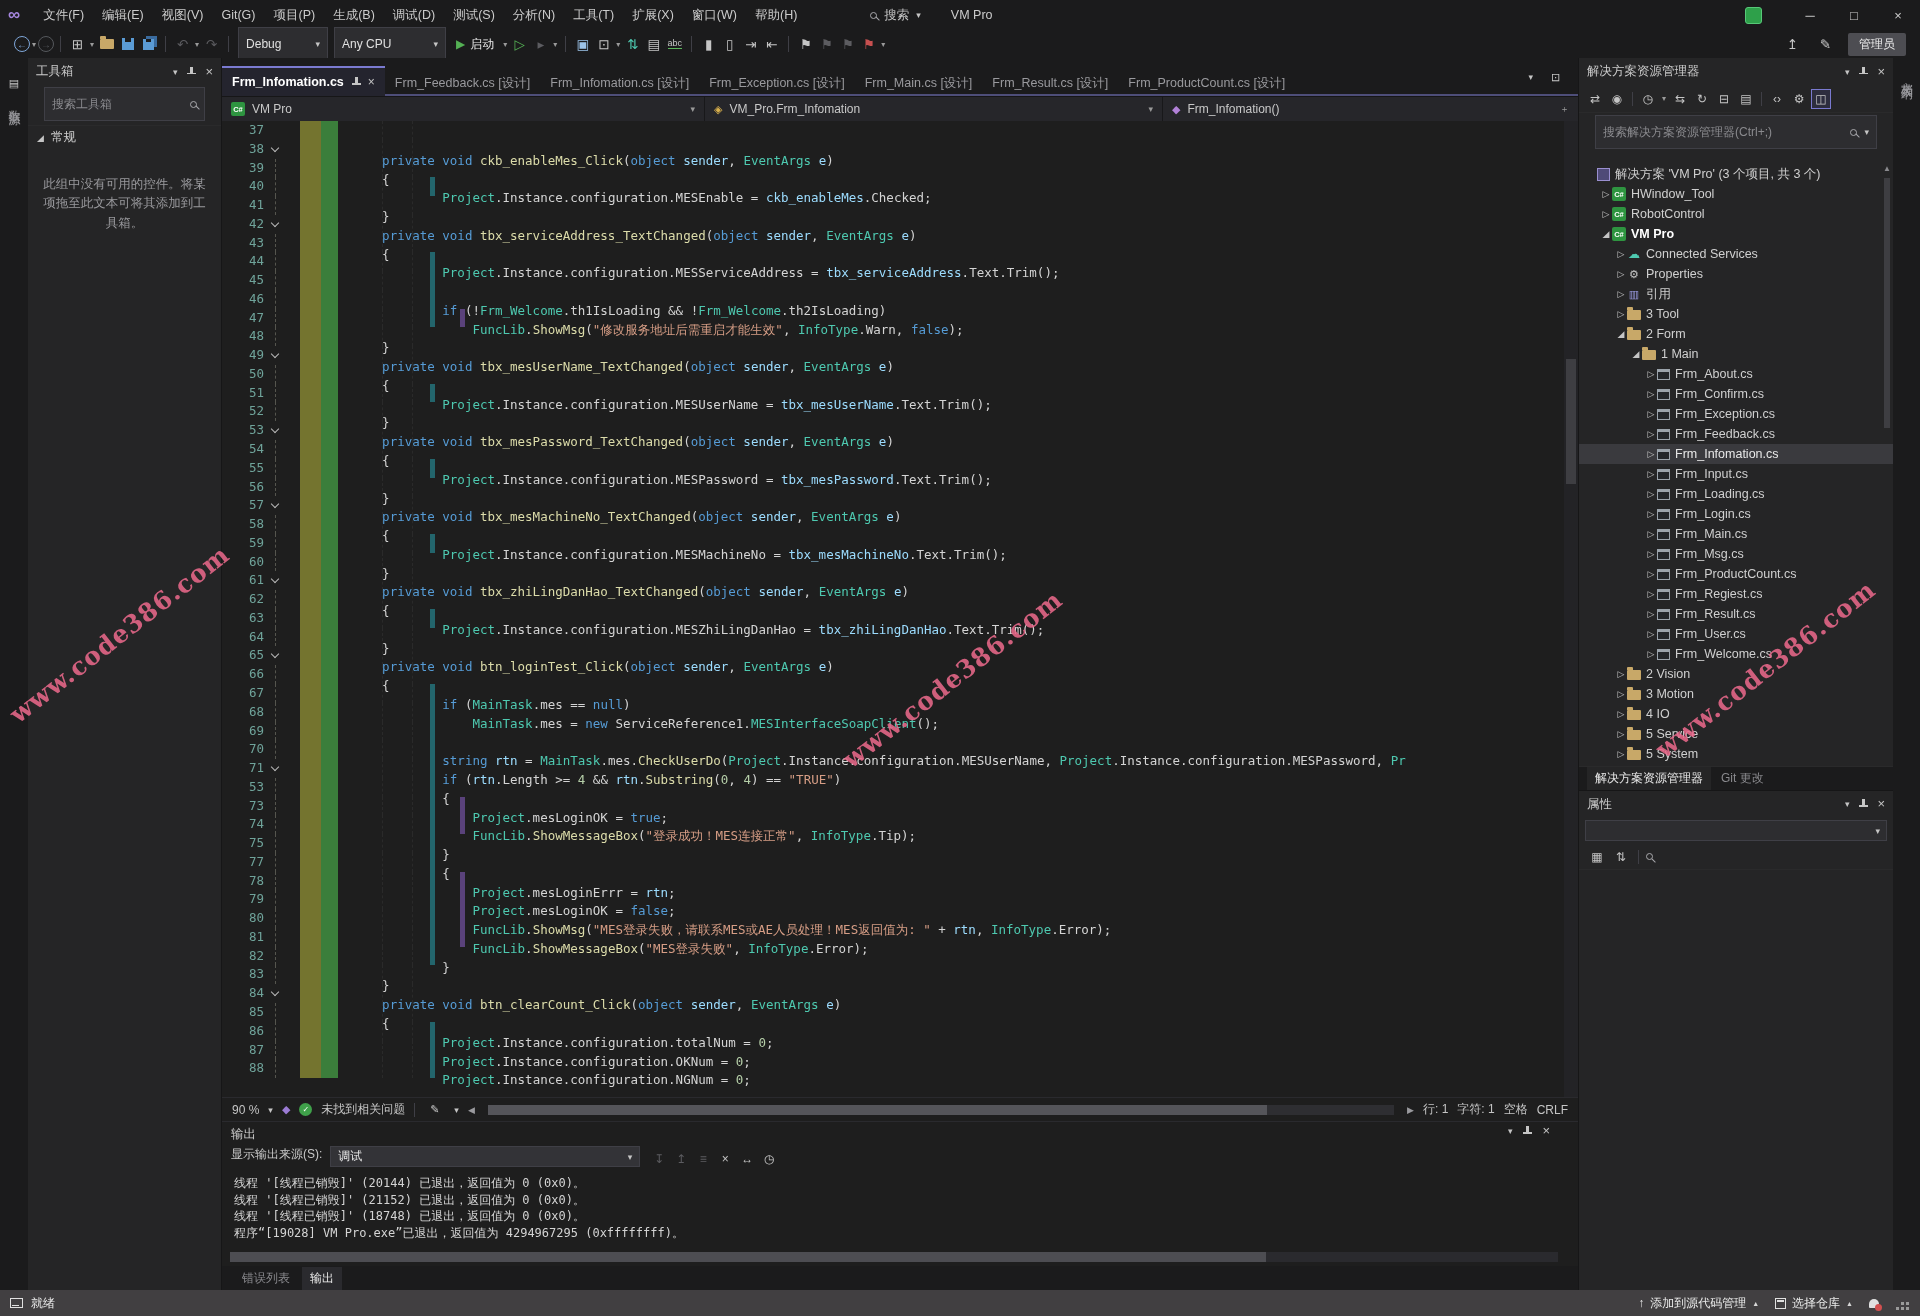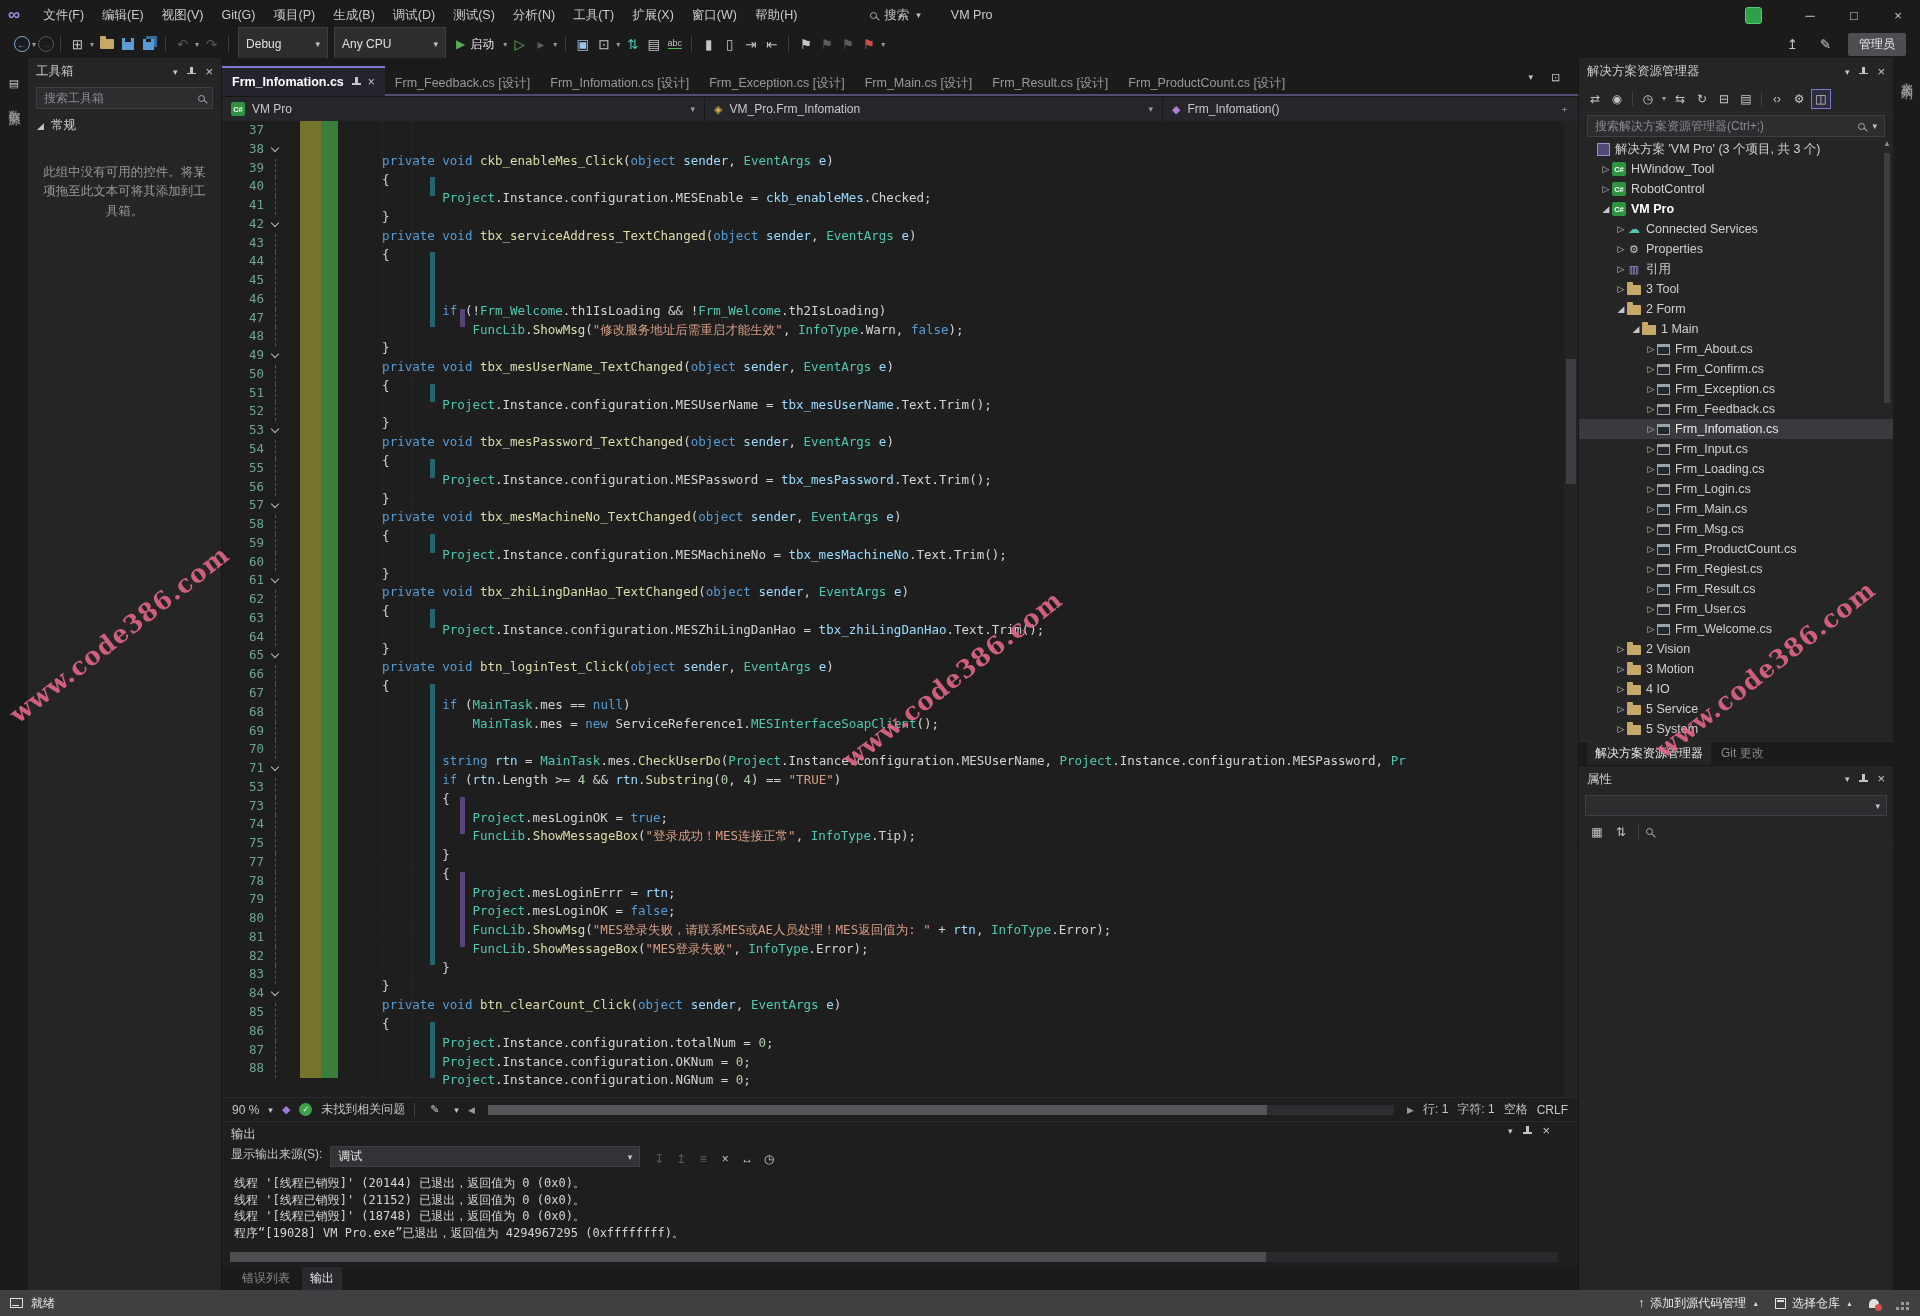--- a/index.html
+++ b/index.html
@@ -46,21 +46,21 @@
 
   
   #toolbox{left:28px;top:58px;width:194px;height:1232px;background:#252526;border-right:1px solid #161617}
   .panel-head{height:27px;display:flex;align-items:center;padding:0 8px;color:#CCCCCC}
   .ph-icons{margin-left:auto;display:flex;gap:9px;align-items:center;color:#BBB}
   .i-pin{position:relative;width:10px;height:10px;display:inline-block}
   .i-pin::before{content:"";position:absolute;left:4px;top:0;width:3px;height:6px;background:#C5C5C5}
   .i-pin::after{content:"";position:absolute;left:1px;top:6px;width:9px;height:1.5px;background:#C5C5C5}
   .xg{font-size:13px;color:#C5C5C5;line-height:10px}
   .ddg{font-size:9px;color:#C5C5C5}
-  .searchbox{margin:2px 8px;height:22px;background:#2D2D30;border:1px solid #3F3F46;display:flex;align-items:center;padding:10px 7px;font-size:12px;color:#8A8A8E;gap:7px}
+  .searchbox{margin:2px 16px;height:22px;background:#2D2D30;border:1px solid #3F3F46;display:flex;align-items:center;padding:16px 7px;font-size:12px;color:#8A8A8E;gap:7px}
   .mag{width:7px;height:7px;border:1.4px solid #A8A8AC;border-radius:50%;position:relative;flex:none}
   .mag::after{content:"";position:absolute;width:5px;height:1.4px;background:#A8A8AC;transform:rotate(45deg);right:-4px;bottom:-2px}
   .tb-section{height:24px;display:flex;align-items:center;gap:7px;padding:0 9px;color:#CCCCCC;border-top:1px solid #2A2A2B;margin-top:4px}
   .exp{font-size:9px;color:#C5C5C5}
   .tb-empty{padding:26px 13px;font-size:12.5px;color:#9A9A9E;text-align:center;line-height:1.55}
 
   
   #editor-group{left:222px;top:58px;width:1356px;height:1232px;background:#1E1E1E}
   .tabstrip{height:38px;background:#1B1B1C;display:flex;align-items:flex-end;position:relative}
   .tabstrip::after{content:"";position:absolute;left:0;right:0;bottom:0;height:2.5px;background:#4E4E79}
@@ -117,21 +117,21 @@
   #ptabs{height:24px;display:flex;align-items:center;gap:4px;padding-left:12px;background:#1B1B1C}
   .ptab{font-size:12px;color:#8A8A8E;padding:3px 8px}
   .ptab.active{color:#E8E8E8;background:#2A2A2E}
 
   
   #solution{left:1578px;top:58px;width:315px;height:1232px;background:#252526;border-left:1px solid #161617;position:absolute}
   #sol-icons{height:28px;display:flex;align-items:center;padding:0 6px;gap:2px;border-bottom:1px solid #2A2A2B}
   .si{min-width:20px;height:20px;display:flex;align-items:center;justify-content:center;font-size:12px;color:#C5C5C5}
   .si.boxed{border:1px solid #7A7AD0;background:#2D2D3E}
   .ssep{width:1px;height:14px;background:#3F3F46;margin:0 3px}
-  #tree{position:relative;height:602px;overflow:hidden;margin-top:2px}
+  #tree{position:relative;height:602px;overflow:hidden;margin-top:15px}
   .trow{height:20px;display:flex;align-items:center;font-size:12.5px;color:#D0D0D0;padding-right:8px;white-space:nowrap}
   .trow.sel{background:#3A3A3E;color:#E8E8E8}
   .tarrow{width:12px;font-size:9px;color:#C5C5C5;flex:none;text-align:center}
   .tlabel{margin-left:5px}
   .b{font-weight:bold;color:#FFFFFF}
   .ti-sln{width:13px;height:13px;border:1px solid #9A8FD0;background:#4F4A77;flex:none}
   .ti-cs{width:14px;height:14px;background:#2E9440;border-radius:2px;color:#fff;font-size:7.5px;font-weight:bold;display:flex;align-items:center;justify-content:center;flex:none}
   .ti-cloud{color:#4EC9B0;font-size:12px;flex:none;width:14px;text-align:center}
   .ti-wrench{color:#C5C5C5;font-size:11px;flex:none;width:14px;text-align:center}
   .ti-ref{color:#9A9AE0;font-size:11px;flex:none;width:14px;text-align:center}
@@ -394,20 +394,21 @@
           <span class="olv"></span>
           <span class="grn"></span>
           <span class="ct"><span class="d">    {</span></span>
         </div>
         <div class="cl">
           <span class="ln">44</span>
           <span class="fline"></span>
           <span class="olv"></span>
           <span class="grn"></span>
           <span class="tbar"></span>
+          <span class="ct"><span class="ty">            Project</span><span class="d">.Instance.configuration.MESServiceAddress = </span><span class="v">tbx_serviceAddress</span><span class="d">.Text.Trim();</span></span>
         </div>
         <div class="cl">
           <span class="ln">45</span>
           <span class="fline"></span>
           <span class="olv"></span>
           <span class="grn"></span>
           <span class="tbar"></span>
           <span class="ct"></span>
         </div>
         <div class="cl">

